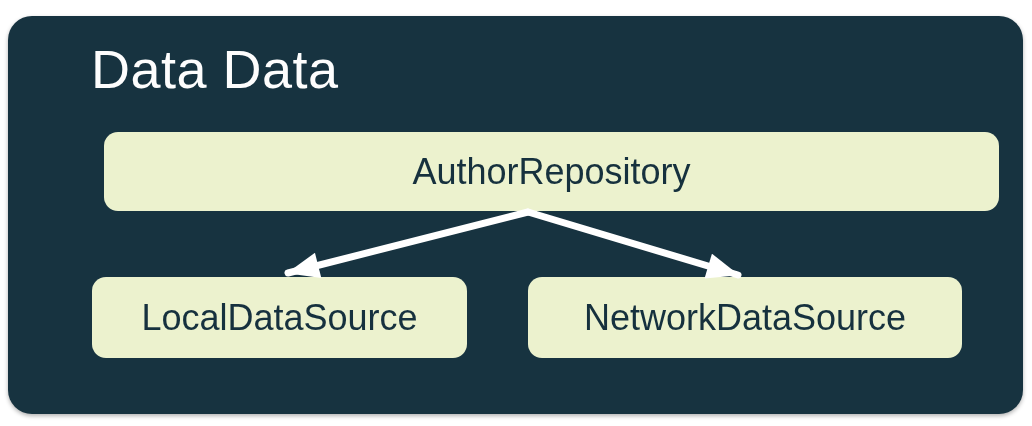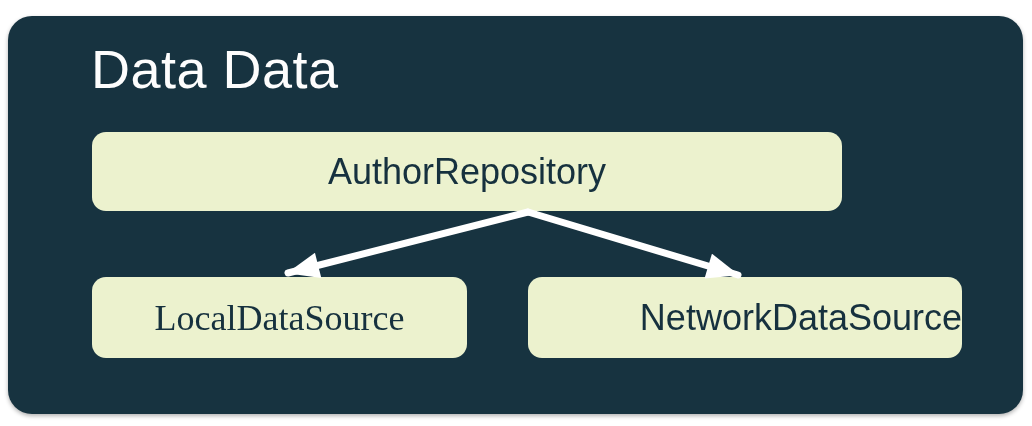--- a/index.html
+++ b/index.html
@@ -41,23 +41,23 @@
     display: flex;
     align-items: center;
     justify-content: center;
     background: var(--node-bg, #ecf2ce);
     border-radius: 14px;
     color: var(--node-text, #16313e);
     font-size: 36px;
     font-weight: 400;
     white-space: nowrap;
   }
-  .node-repo    { left: 92px;  top: 132px; width: 750px; height: 79px; }
-  .node-local   { left: 92px;  top: 277px; width: 375px; height: 81px; font-family: Liberation Serif, serif; }
-  .node-network { left: 528px; top: 277px; width: 434px; height: 81px; justify-content: flex-end; }
+  .node-repo    { left: 104px;  top: 132px; width: 895px; height: 79px; }
+  .node-local   { left: 92px;  top: 277px; width: 375px; height: 81px; }
+  .node-network { left: 528px; top: 277px; width: 434px; height: 81px; }
   .arrows {
     position: absolute;
     left: 0;
     top: 0;
     width: 1032px;
     height: 426px;
     pointer-events: none;
   }
 </style>
 </head>

